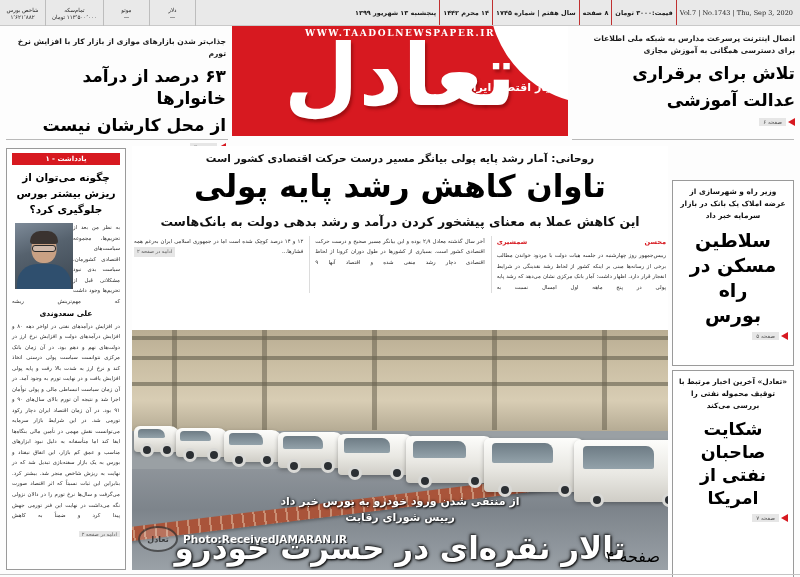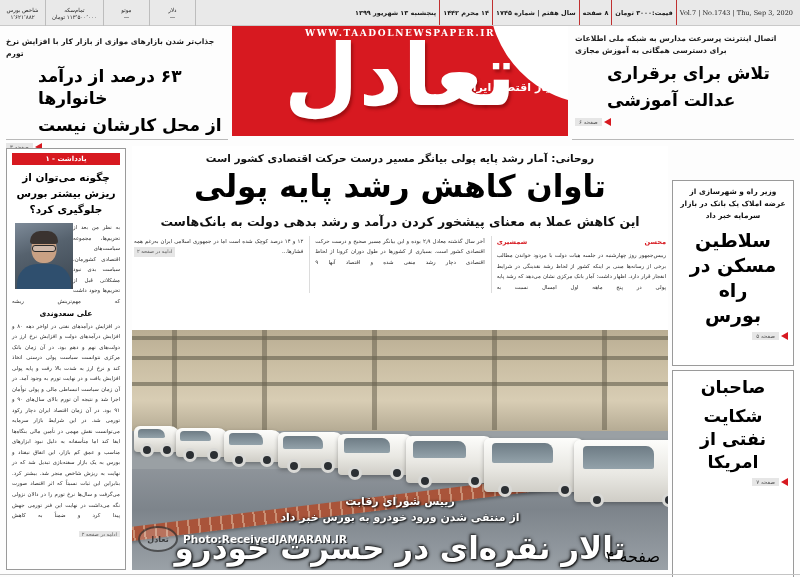--- a/index.html
+++ b/index.html
@@ -112,21 +112,21 @@
     top: -40px; right: -60px;
     width: 150px; height: 110px;
     background: #ffffff;
     border-radius: 0 0 0 120px;
     transform: rotate(12deg);
   }
 
   
   .teaser {
     position: absolute;
-    text-align: left;
+    text-align: right;
   }
   .teaser .kicker {
     font-size: 7.6px;
     line-height: 1.55;
     color: #1a1a1a;
     font-weight: bold;
   }
   .teaser .big {
     font-size: 17px;
     line-height: 1.3;
@@ -543,22 +543,23 @@
     <div class="rb-title">سلاطین</div>
     <div class="rb-title" style="margin-top:0">مسکن در راه</div>
     <div class="rb-title" style="margin-top:0">بورس</div>
     <span class="pagelink" style="float:right">
       <span class="tri"></span>
       <span class="pl-txt">صفحه ۵</span>
     </span>
   </div>
 
   <div class="right-box" id="right-box-2">
+    <div class="rb-kicker">«تعادل» آخرین اخبار مرتبط با توقیف محموله نفتی را بررسی می‌کند</div>
+    <div class="rb-title">شکایت</div>
     <div class="rb-title" style="margin-top:0">صاحبان</div>
-    <div class="rb-title">شکایت</div>
     <div class="rb-title" style="margin-top:0">نفتی از</div>
     <div class="rb-title" style="margin-top:0">امریکا</div>
     <span class="pagelink" style="float:right">
       <span class="tri"></span>
       <span class="pl-txt">صفحه ۷</span>
     </span>
   </div>
 
   <div class="main-col">
     <div class="main-kicker">روحانی: آمار رشد پایه پولی بیانگر مسیر درست حرکت اقتصادی کشور است</div>
@@ -627,22 +628,22 @@
         <span class="wheel" style="left:14px;"></span>
         <span class="wheel" style="right:14px;"></span>
       </div>
     <div class="car" style="left:442px; top:110px; width:118px; height:62px;">
         <span class="win"></span>
         <span class="wheel" style="left:16px;"></span>
         <span class="wheel" style="right:16px;"></span>
       </div>
 
     <div class="photo-kicker">
+      <div>از منتفی شدن ورود خودرو به بورس خبر داد</div>
       <div>رییس شورای رقابت</div>
-      <div>از منتفی شدن ورود خودرو به بورس خبر داد</div>
     </div>
     <div class="photo-headline">تالار نقره‌ای در حسرت خودرو</div>
 
     <div class="watermark">
       <span class="wm-seal">تعادل</span>
       <span class="wm-lines">
         <span>Photo:Received</span>
         <span>JAMARAN.IR</span>
       </span>
     </div>

